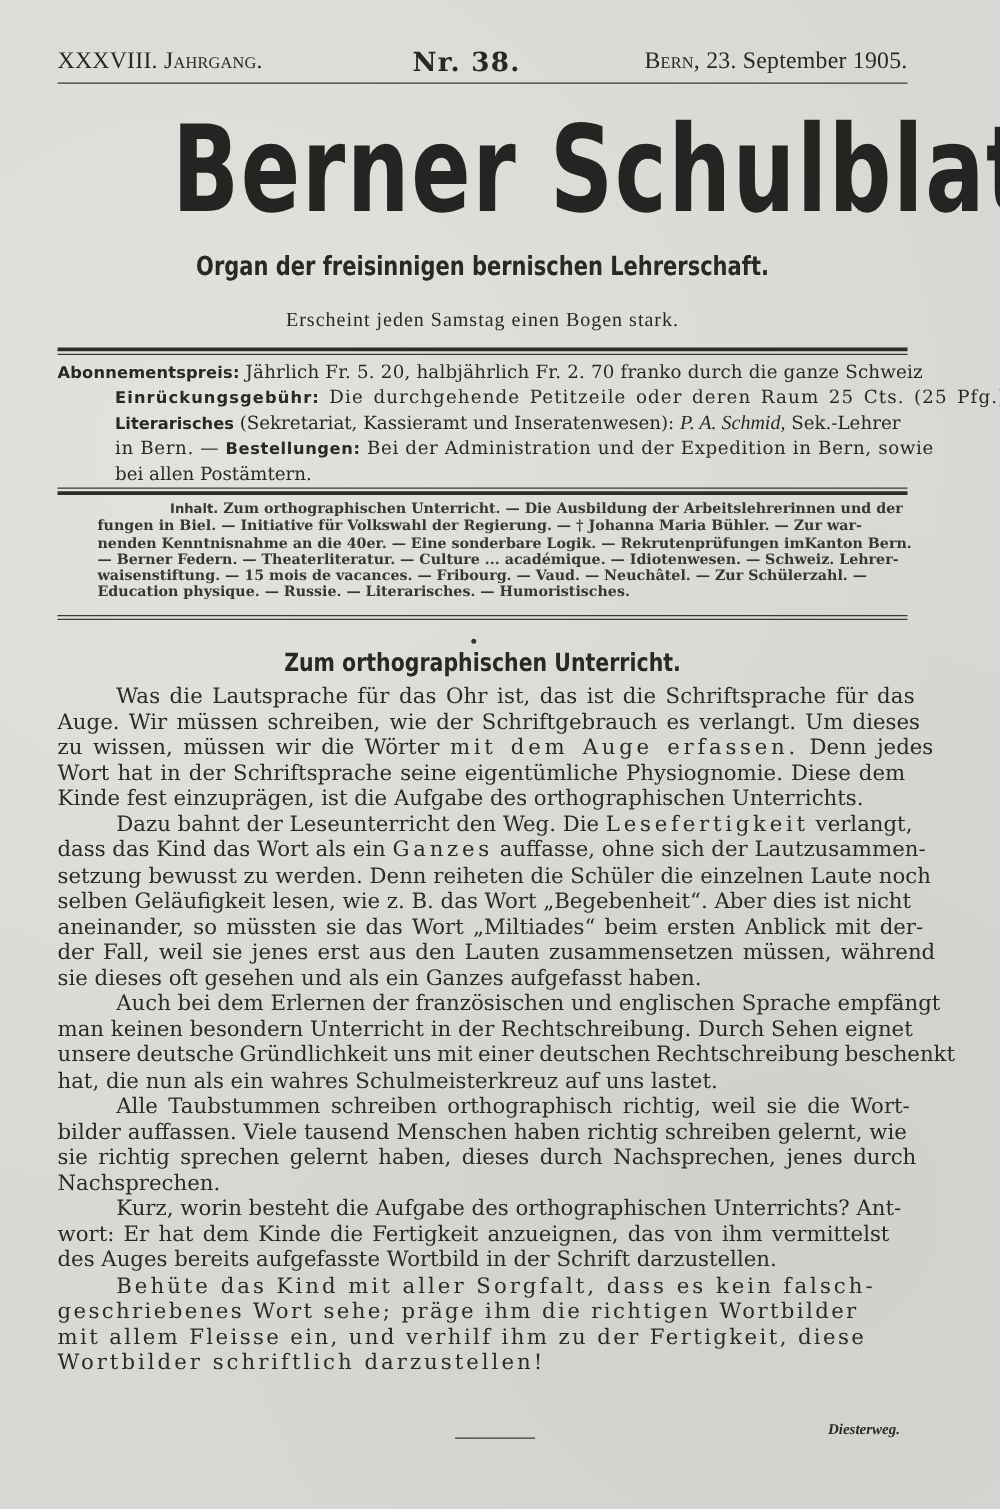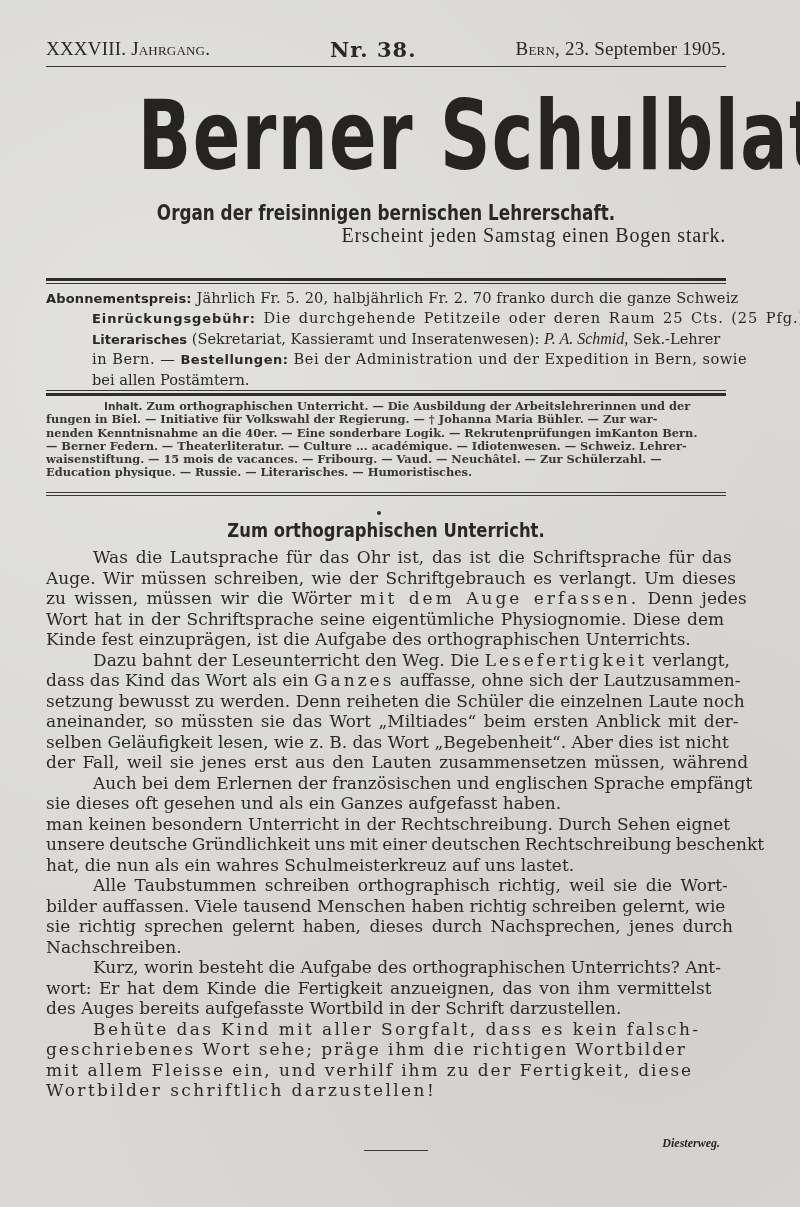--- a/index.html
+++ b/index.html
@@ -25,36 +25,36 @@
   .rule-top { position:absolute; top:66px; left:0; width:680px; height:0;
     border-top:1.5px solid #3a3836; }
 
   .title { position:absolute; top:84px; left:0; width:680px; text-align:center;
     font-family:"DejaVu Sans", sans-serif; font-weight:bold; font-size:96px;
     line-height:104px; color:#262422; transform:scaleX(0.73); transform-origin:center top;
     letter-spacing:2px; white-space:nowrap; }
   .subtitle { position:absolute; top:201px; left:0; width:680px; text-align:center;
     font-family:"DejaVu Sans", sans-serif; font-weight:bold; font-size:21px;
     transform:scaleX(0.8); transform-origin:center top; white-space:nowrap; color:#2a2826; }
-  .appears { position:absolute; top:224px; left:0; width:680px; text-align:right;
-    font-size:20px; letter-spacing:0.8px; white-space:nowrap; }
+  .appears { position:absolute; top:248px; left:0; width:680px; text-align:center;
+    font-size:16px; letter-spacing:0.8px; white-space:nowrap; }
 
   .dbl-rule { position:absolute; left:0; width:680px; height:6px; }
   .dbl-rule .thick { position:absolute; top:0; left:0; right:0; border-top:3px solid #2e2c2a; }
   .dbl-rule .thin { position:absolute; top:5px; left:0; right:0; border-top:1px solid #3a3836; }
 
   .info { position:absolute; top:288px; left:0; width:680px; font-size:14.6px; line-height:19.4px;
     font-family:"DejaVu Serif", serif; text-align:justify; }
   .info .line { display:block; white-space:nowrap; }
   .info b { font-family:"DejaVu Sans", sans-serif; font-weight:bold; font-size:13px; }
   .info i { font-family:"Liberation Serif", serif; font-style:italic; font-size:16px; }
 
   .contents { position:absolute; top:400px; left:0; width:680px; font-family:"DejaVu Serif", serif;
     font-size:11.4px; line-height:13.3px; font-weight:bold; color:#383633; }
-  .contents .line { display:block; white-space:nowrap; text-align:justify; }
+  .contents .line { display:block; white-space:nowrap; text-align:justify;margin-left:32px; }
   .contents .lbl { font-family:"DejaVu Sans", sans-serif; font-size:10.5px; padding-left:58px; }
 
   .article-title { position:absolute; top:518px; left:0; width:680px; text-align:center;
     font-family:"DejaVu Sans", sans-serif; font-weight:bold; font-size:20px;
     transform:scaleX(0.82); transform-origin:center top; white-space:nowrap; }
 
   .body { position:absolute; top:547px; left:0; width:680px; font-family:"DejaVu Serif", serif;
     font-size:17px; line-height:20.5px; color:#2c2a28; }
   .body .ln { display:block; white-space:nowrap; height:20.5px; }
   .body .pi { padding-left:47px; }
@@ -119,32 +119,32 @@
 
   <div class="body">
     <span class="ln pi" style="letter-spacing:0.1px; word-spacing:2px;">Was die Lautsprache für das Ohr ist, das ist die Schriftsprache für das</span>
     <span class="ln" style="word-spacing:2px;">Auge.  Wir müssen schreiben, wie der Schriftgebrauch es verlangt.  Um dieses</span>
     <span class="ln" style="word-spacing:3px;"><span>zu wissen, müssen wir die Wörter </span><span class="sp">mit dem Auge erfassen.</span><span>  Denn jedes</span></span>
     <span class="ln" style="word-spacing:1px;">Wort hat in der Schriftsprache seine eigentümliche Physiognomie.  Diese dem</span>
     <span class="ln">Kinde fest einzuprägen, ist die Aufgabe des orthographischen Unterrichts.</span>
     <span class="ln pi"><span>Dazu bahnt der Leseunterricht den Weg. Die </span><span class="sp">Lesefertigkeit</span><span> verlangt,</span></span>
     <span class="ln"><span>dass das Kind das Wort als ein </span><span class="sp">Ganzes</span><span> auffasse, ohne sich der Lautzusammen-</span></span>
     <span class="ln">setzung bewusst zu werden. Denn reiheten die Schüler die einzelnen Laute noch</span>
+    <span class="ln">selben Geläufigkeit lesen, wie z. B. das Wort „Begebenheit“. Aber dies ist nicht</span>
     <span class="ln" style="word-spacing:2px;">aneinander, so müssten sie das Wort „Miltiades“ beim ersten Anblick mit der-</span>
-    <span class="ln">selben Geläufigkeit lesen, wie z. B. das Wort „Begebenheit“. Aber dies ist nicht</span>
     <span class="ln" style="word-spacing:2px;">der Fall, weil sie jenes erst aus den Lauten zusammensetzen müssen, während</span>
+    <span class="ln">sie dieses oft gesehen und als ein Ganzes aufgefasst haben.</span>
     <span class="ln pi">Auch bei dem Erlernen der französischen und englischen Sprache empfängt</span>
-    <span class="ln">sie dieses oft gesehen und als ein Ganzes aufgefasst haben.</span>
     <span class="ln">man keinen besondern Unterricht in der Rechtschreibung.  Durch Sehen eignet</span>
     <span class="ln" style="word-spacing:-1px;">unsere deutsche Gründlichkeit uns mit einer deutschen Rechtschreibung beschenkt</span>
     <span class="ln">hat, die nun als ein wahres Schulmeisterkreuz auf uns lastet.</span>
     <span class="ln pi" style="word-spacing:3px;">Alle Taubstummen schreiben orthographisch richtig, weil sie die Wort-</span>
     <span class="ln">bilder auffassen.  Viele tausend Menschen haben richtig schreiben gelernt, wie</span>
     <span class="ln" style="word-spacing:3px;">sie richtig sprechen gelernt haben, dieses durch Nachsprechen, jenes durch</span>
-    <span class="ln">Nachschreiben.</span>
+    <span class="ln">Nachsprechen.</span>
     <span class="ln pi">Kurz, worin besteht die Aufgabe des orthographischen Unterrichts? Ant-</span>
     <span class="ln" style="word-spacing:2px;">wort: Er hat dem Kinde die Fertigkeit anzueignen, das von ihm vermittelst</span>
     <span class="ln">des Auges bereits aufgefasste Wortbild in der Schrift darzustellen.</span>
     <span class="ln pi sp2">Behüte das Kind mit aller Sorgfalt, dass es kein falsch-</span>
     <span class="ln sp2" style="letter-spacing:1.9px;">geschriebenes Wort sehe; präge ihm die richtigen Wortbilder</span>
     <span class="ln sp2" style="letter-spacing:1.9px;">mit allem Fleisse ein, und verhilf ihm zu der Fertigkeit, diese</span>
     <span class="ln sp2">Wortbilder schriftlich darzustellen!</span>
   </div>
 
   <div class="signature">Diesterweg.</div>

